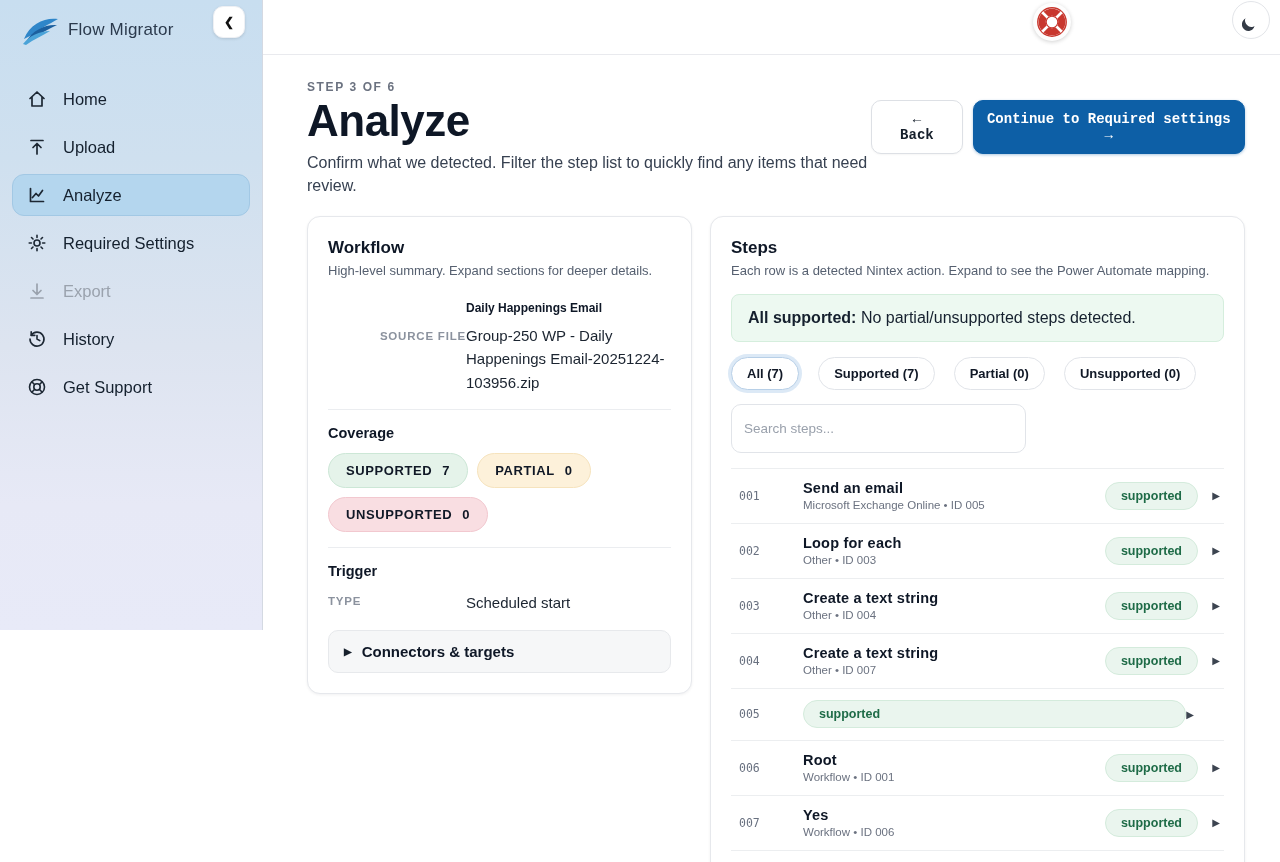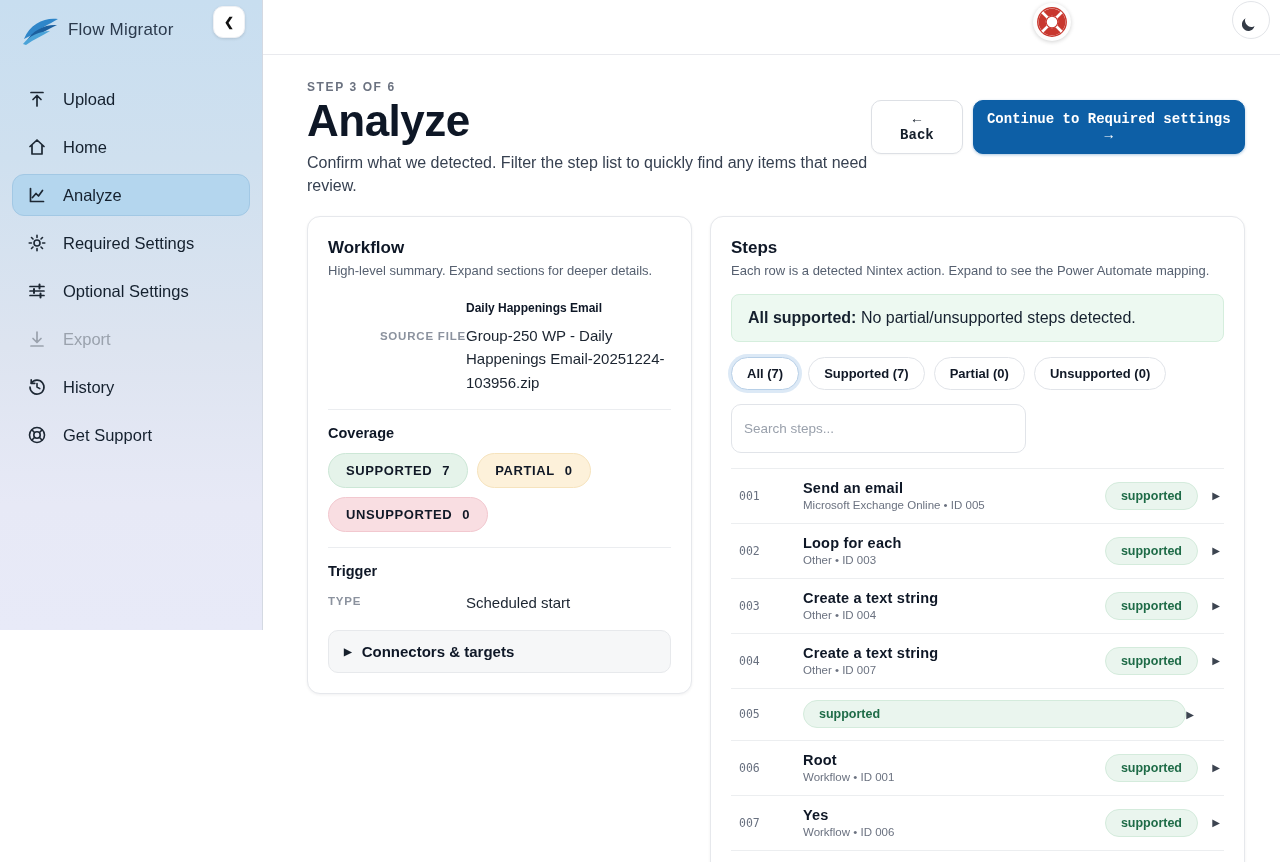--- a/index.html
+++ b/index.html
@@ -73,21 +73,21 @@
   .accordion { margin-top:16px; display:flex; align-items:center; gap:10px; background:#f6f7f8;
     border:1px solid #e7e9ec; border-radius:10px; padding:12px 15px; cursor:pointer;
     font-size:15px; font-weight:bold; color:#0e1726; }
   .tri { font-size:10px; color:#17202c; }
 
   
   .steps-card { width:535px; flex:0 0 535px; padding:21px 20px 20px 20px; }
   .banner { margin-top:16px; background:#edf9f1; border:1px solid #d5eedd; border-radius:8px;
     padding:14px 16px; font-size:16px; color:#15202e; }
   .banner b { font-weight:800; }
-  .chips { display:flex; gap:9px; margin-top:15px; }
+  .chips { display:flex; gap:19px; margin-top:15px; }
   .chip { background:#fff; border:1px solid #e1e4e9; border-radius:999px; padding:8px 15px;
     font-size:13px; font-weight:bold; color:#101826; cursor:pointer; font-family:inherit; }
   .chip.active { border:1px solid #b7cfe7; box-shadow:0 0 0 3px #dce9f6; }
   .search-input { margin-top:14px; width:295px; padding:16px 12px; font-size:13.5px;
     border:1px solid #e1e4e9; border-radius:10px; outline:none; color:#111827; font-family:inherit; }
   .search-input::placeholder { color:#9aa1ac; }
   .step-list { margin-top:15px; border-top:1px solid #eceef0; }
   .step-row { display:grid; grid-template-columns:64px 1fr auto 26px; align-items:center;
     padding:11px 0 12px 8px; border-bottom:1px solid #eceef0; cursor:pointer; }
   .step-num { font-family:"DejaVu Sans Mono","Liberation Mono",monospace; font-size:11.5px; color:#697180; }
@@ -115,58 +115,49 @@
       <span class="logo-text">Flow Migrator</span>
     </div>
     <button class="collapse-btn">
       <span>❮</span>
     </button>
 
     <nav class="nav">
       <div class="nav-item">
         <span class="nicon">
           <svg width="20" height="20" viewBox="0 0 20 20" fill="none" stroke-width="1.7" stroke-linecap="round" stroke-linejoin="round">
+            <path d="M3 9.5 L10 3 L17 9.5 M5 8 V17 H15 V8"></path>
+            </svg>
+        </span>
+        <span>Home</span>
+      </div>
+      <div class="nav-item">
+        <span class="nicon">
+          <svg width="20" height="20" viewBox="0 0 20 20" fill="none" stroke-width="1.7" stroke-linecap="round" stroke-linejoin="round">
             <path d="M4 3.5 H16 M10 17 V7 M6 10.5 L10 6.5 L14 10.5"></path>
             </svg>
         </span>
         <span>Upload</span>
-      </div>
-      <div class="nav-item">
-        <span class="nicon">
-          <svg width="20" height="20" viewBox="0 0 20 20" fill="none" stroke-width="1.7" stroke-linecap="round" stroke-linejoin="round">
-            <path d="M3 9.5 L10 3 L17 9.5 M5 8 V17 H15 V8"></path>
-            </svg>
-        </span>
-        <span>Home</span>
       </div>
       <div class="nav-item active">
         <span class="nicon">
           <svg width="20" height="20" viewBox="0 0 20 20" fill="none" stroke-width="1.7" stroke-linecap="round" stroke-linejoin="round">
             <path d="M3.5 3.5 V16.5 H16.5 M5.5 12.5 L9 8.5 L11.5 11 L15.5 5.5"></path>
             </svg>
         </span>
         <span>Analyze</span>
       </div>
       <div class="nav-item">
         <span class="nicon">
           <svg width="20" height="20" viewBox="0 0 20 20" fill="none" stroke-width="1.6" stroke-linecap="round">
             <circle cx="10" cy="10" r="3"></circle>
             <path d="M10 2.2 V4.4 M10 15.6 V17.8 M2.2 10 H4.4 M15.6 10 H17.8 M4.5 4.5 L6 6 M14 14 L15.5 15.5 M15.5 4.5 L14 6 M6 14 L4.5 15.5"></path>
             </svg>
         </span>
         <span>Required Settings</span>
-      </div>
-      <div class="nav-item">
-        <span class="nicon">
-          <svg width="20" height="20" viewBox="0 0 20 20" fill="none" stroke-width="1.7" stroke-linecap="round">
-            <path d="M3 5.5 H17 M3 10 H17 M3 14.5 H17"></path>
-            <path d="M12.5 3.5 V7.5 M7 8 V12 M13.5 12.5 V16.5" stroke-width="2"></path>
-            </svg>
-        </span>
-        <span>Optional Settings</span>
       </div>
       <div class="nav-item disabled">
         <span class="nicon">
           <svg width="20" height="20" viewBox="0 0 20 20" fill="none" stroke-width="1.7" stroke-linecap="round" stroke-linejoin="round">
             <path d="M4 17 H16 M10 3 V13 M6 9.5 L10 13.5 L14 9.5"></path>
             </svg>
         </span>
         <span>Export</span>
       </div>
       <div class="nav-item">

